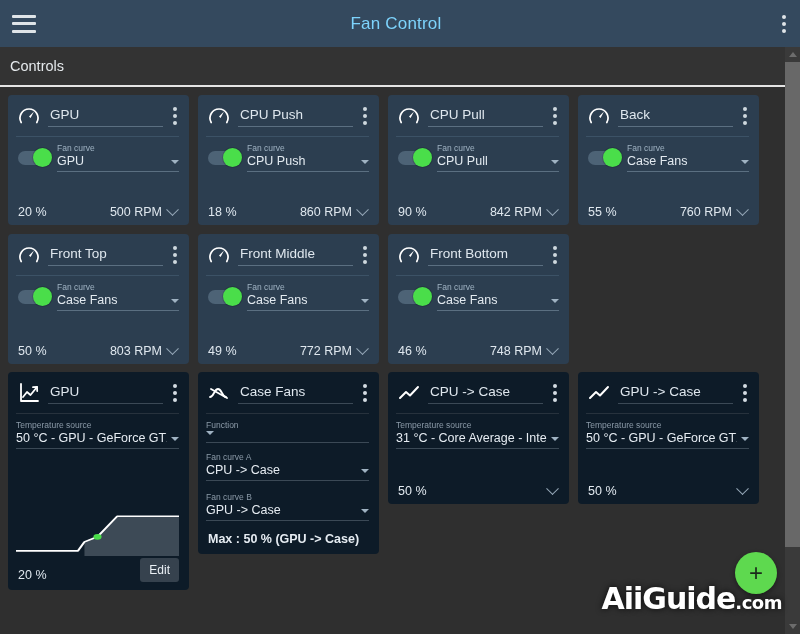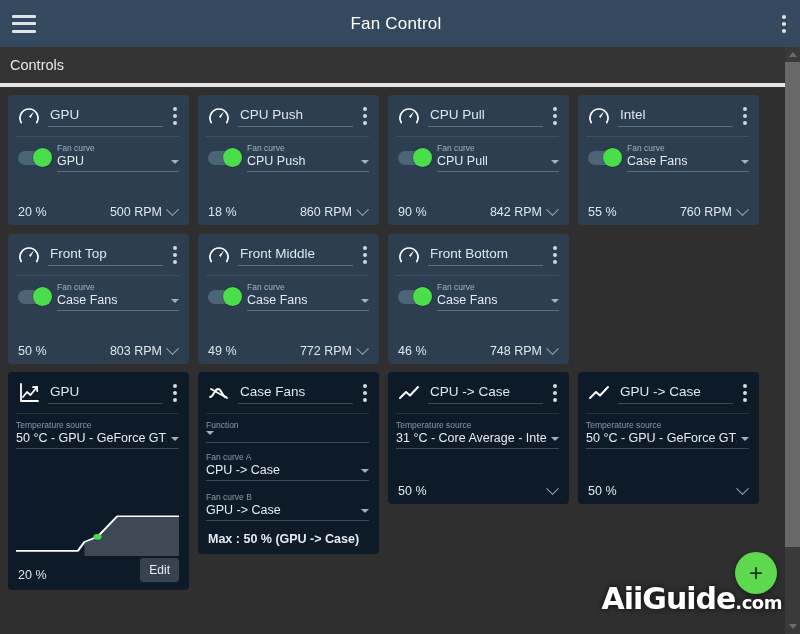--- a/index.html
+++ b/index.html
@@ -18,40 +18,40 @@
     display: flex; align-items: center;
   }
   .hamburger {
     width: 24px; height: 18px; margin-left: 12px; margin-right: 12px;
     display: flex; flex-direction: column; justify-content: space-between;
     cursor: pointer;
   }
   .hamburger span { display:block; height: 3px; width: 100%; background: #dfe4e8; border-radius: 1px; }
   .titlebar-title {
     position: absolute; left: 0; right: 8px; text-align: center;
-    color: #ffffff; font-size: 17px; letter-spacing: .2px;
+    color: #7dd3fc; font-size: 17px; letter-spacing: .2px;
   }
   .kebab {
     position: absolute; right: 14px; top: 50%; transform: translateY(-50%);
     width: 4px; display: flex; flex-direction: column; gap: 3px; cursor: pointer;
   }
   .kebab i { display: block; width: 4px; height: 4px; border-radius: 50%; background: #dfe4e8; }
 
   
   .content {
     position: absolute; left: 0; top: 47px; width: 785px; height: 587px;
     background: #2f2f2f; overflow: hidden;
   }
 
   .section-head {
     height: 40px; display: flex; align-items: center;
     padding-left: 10px;
     color: #e6eaed; font-size: 14.5px;
     background: #333333;
-    border-bottom: 4px solid #e5e5e5;
+    border-bottom: 2px solid #e5e5e5;
   }
   .section-head.curves { margin-top: 10px; }
 
   .cards { display: flex; flex-wrap: wrap; gap: 9px; padding: 8px 8px 0 8px; }
 
   
   .ctrl-card {
     width: 181px; height: 130px;
     background: #2c3e50;
     border-radius: 4px;
@@ -297,21 +297,21 @@
     </div>
         </div>
         <div class="ctrl-card">
     <div class="card-top">
       <div class="icon-box">
               <svg viewBox="0 0 24 24" fill="none" stroke="#ffffff" stroke-width="1.7" stroke-linecap="round">
   <path d="M4.2 18.5 A9 9 0 1 1 19.8 18.5"></path>
   <path d="M12 12.5 L17 7.5 L13.6 14 Z" fill="#ffffff" stroke="none"></path>
 </svg>
             </div>
-      <div class="name-field">Intel</div>
+      <div class="name-field">Back</div>
       <div class="card-kebab">
               <i></i>
               <i></i>
               <i></i>
             </div>
     </div>
     <div class="card-div"></div>
     <div class="row-curve">
       <div class="toggle">
               <div class="knob"></div>

